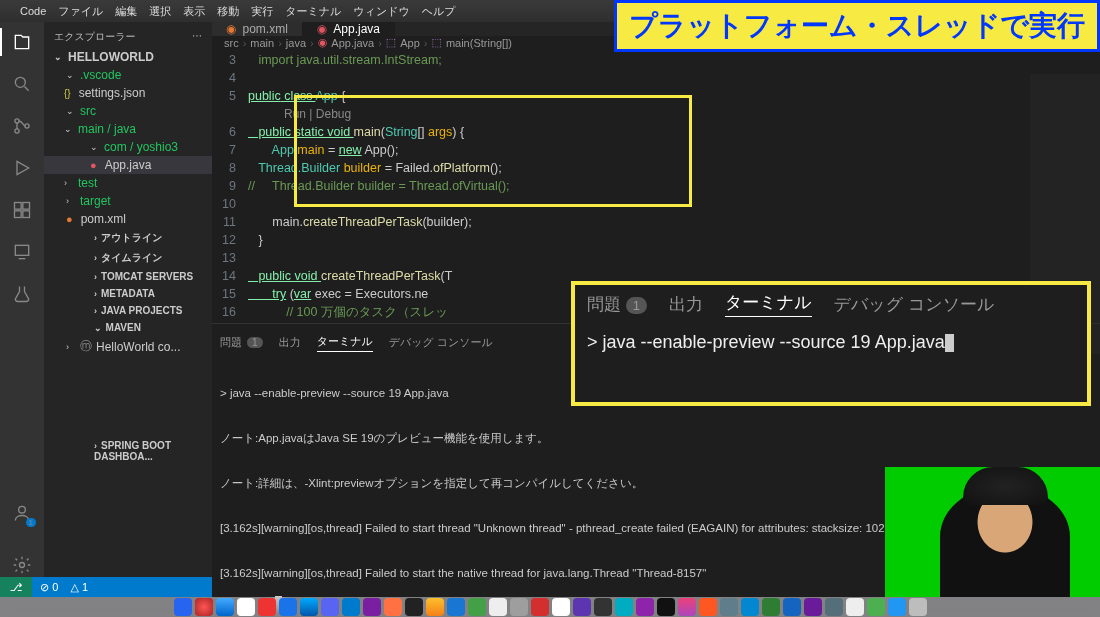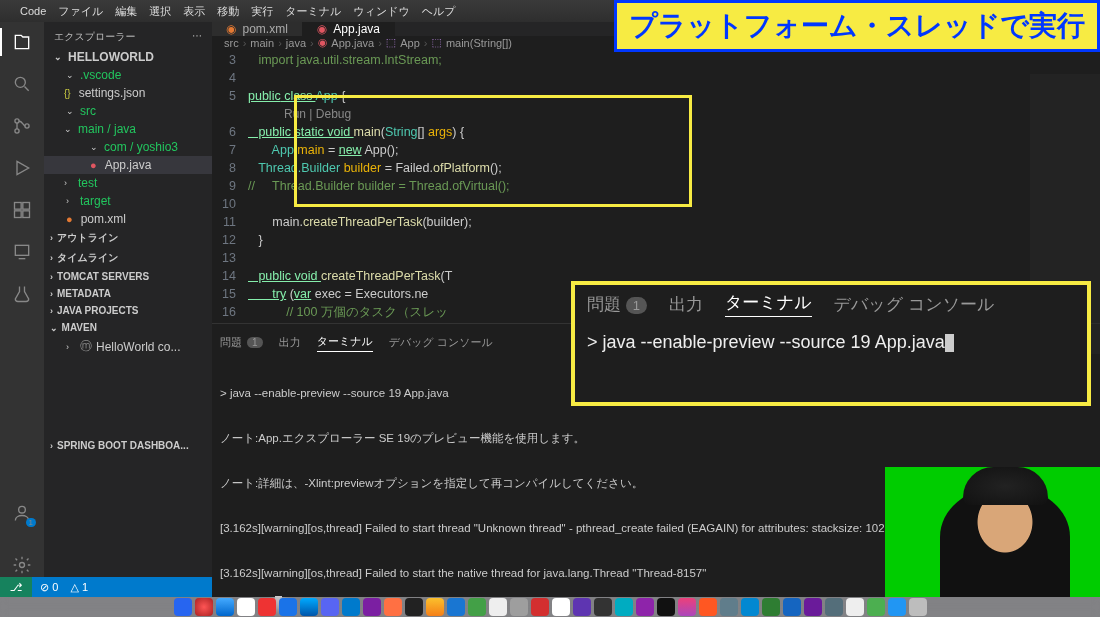--- a/index.html
+++ b/index.html
@@ -17,21 +17,21 @@
 .sidebar-header { display:flex; justify-content:space-between; padding: 8px 10px 4px; text-transform: uppercase; font-size: 10px; color: #bbb; }
 .tree-item { padding: 2px 4px 2px 10px; white-space: nowrap; cursor: pointer; display:flex; align-items:center; gap:4px; }
 .tree-item.bold { font-weight: 700; }
 .tree-item.selected { background: #37373d; }
 .tree-item .chev { font-size: 9px; color:#ccc; width:10px; }
 .tree-item .foldername { color:#22c55e; }
 .file-json::before { content:"{}"; color:#cbcb41; font-size:10px; margin-right:4px; }
 .file-java::before { content:"●"; color:#e05661; margin-right:4px; font-size:11px; }
 .file-xml::before { content:"●"; color:#e37933; margin-right:4px; font-size:11px; }
 .indent1 { padding-left: 22px; } .indent2 { padding-left: 20px; } .indent3 { padding-left: 46px; }
-.section-head { padding: 3px 6px; font-size: 10px; font-weight:700; color:#ccc; cursor:pointer; }
+.section-head { padding: 3px 6px; font-size: 10px; font-weight:700; color:#ccc; cursor:pointer;margin-left:44px; }
 .section-head .chev { font-size:9px; margin-right:4px; }
 .editor { flex:1; display:flex; flex-direction:column; background:#1e1e1e; position:relative; }
 .tabs { height: 32px; background:#252526; display:flex; align-items:stretch; font-size:12px; }
 .tab { padding: 0 14px; display:flex; align-items:center; gap:6px; background:#2d2d2d; color:#aaa; cursor:pointer; border-right:1px solid #1e1e1e; }
 .tab.active { background:#1e1e1e; color:#fff; }
 .tab .dot-o { color:#e37933; }
 .tab .dot-j { color:#e05661; }
 .breadcrumb { height: 20px; font-size: 11px; color:#999; display:flex; align-items:center; padding-left:12px; gap:4px; }
 .breadcrumb .sep { color:#555; }
 .breadcrumb .cube { color:#b180d7; }
@@ -301,21 +301,21 @@
 
     <div class="panel">
       <div class="panel-tabs">
         <span class="ptab"><span>問題</span> <span class="badge">1</span></span>
         <span class="ptab">出力</span>
         <span class="ptab active">ターミナル</span>
         <span class="ptab">デバッグ コンソール</span>
       </div>
       <div class="termtext">
         <div>&gt; java --enable-preview --source 19 App.java</div>
-        <div>ノート:App.エクスプローラー SE 19のプレビュー機能を使用します。</div>
+        <div>ノート:App.javaはJava SE 19のプレビュー機能を使用します。</div>
         <div>ノート:詳細は、-Xlint:previewオプションを指定して再コンパイルしてください。</div>
         <div>[3.162s][warning][os,thread] Failed to start thread "Unknown thread" - pthread_create failed (EAGAIN) for attributes: stacksize: 1024k, guardsize: 4k, detached.</div>
         <div>[3.162s][warning][os,thread] Failed to start the native thread for java.lang.Thread "Thread-8157"</div>
         <span style="background:#ccc;display:inline-block;width:7px;height:13px"></span>
       </div>
     </div>
   </div>
 </div>
 
 <div class="hlbox code-hl"></div>

